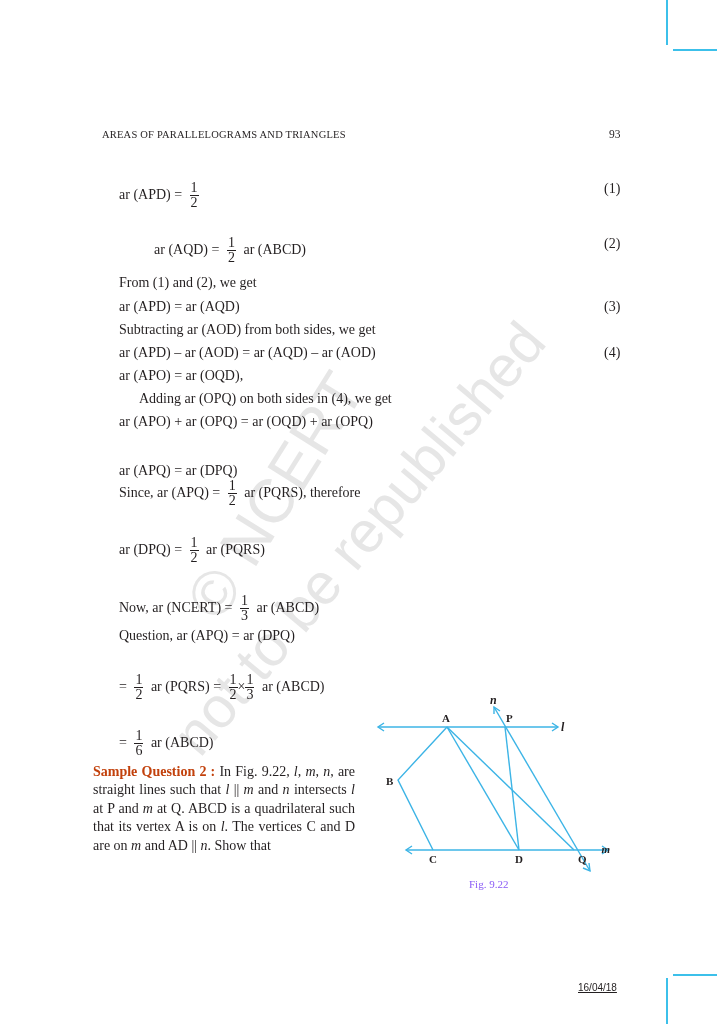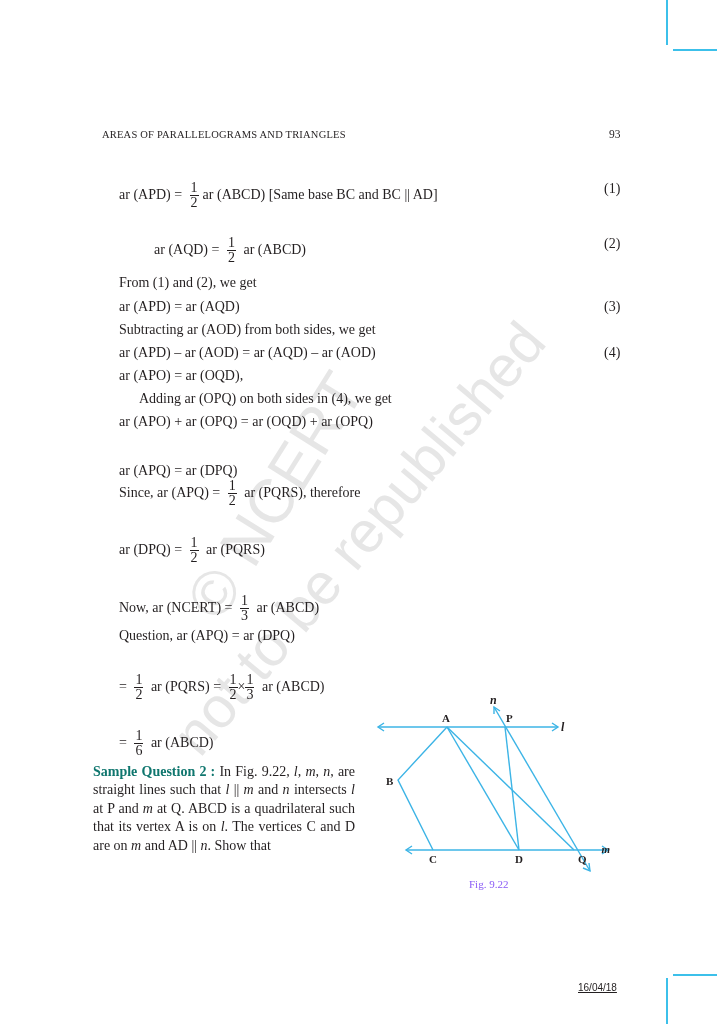--- a/index.html
+++ b/index.html
@@ -8,21 +8,21 @@
   .abs { position:absolute; }
   .crop { position:absolute; background:#3cc0ea; }
   .header { left:93px; top:129px; font-size:10.5px; letter-spacing:0.2px; color:#231f20;margin-left:9px; }
   .pagenum { left:609px; top:128px; font-size:11.5px; }
   .line { position:absolute; left:119px; font-size:14px; white-space:nowrap; line-height:16px; }
   .eqno { position:absolute; left:604px; font-size:14px; line-height:16px; }
   .frac { display:inline-block; vertical-align:middle; text-align:center; margin:0 4px; line-height:14px; }
   .frac .num { display:block; border-bottom:1px solid #231f20; padding:0 1px; font-size:14px; }
   .frac .den { display:block; font-size:14px; }
   .para { position:absolute; left:93px; top:763px; width:262px; font-size:14px; line-height:18.4px; text-align:justify; }
-  .sq-title { color:#0f766e; font-weight:bold;margin-top:12px; }
+  .sq-title { color:#c2410c; font-weight:bold;margin-top:12px; }
   .it { font-style:italic; }
   .fig-caption { left:469px; top:878px; font-size:11px; color:#8b5cf6; font-weight:normal; }
   .footer-date { left:578px; top:982px; font-family:"Liberation Sans", sans-serif; font-size:10px; color:#231f20;text-decoration:underline; }
   .watermark { position:absolute; font-family:"Liberation Sans", sans-serif; color:#e6e6e6;
                transform-origin:left bottom; white-space:nowrap; pointer-events:none; z-index:0; }
   .content { position:relative; z-index:1; }
   svg text { font-family:"Liberation Serif", serif; }
 </style>
 </head>
 <body>
@@ -34,21 +34,21 @@
 
 <div class="watermark" style="left:232px;top:560px;font-size:62px;transform:rotate(-58deg);">© NCERT</div>
 <div class="watermark" style="left:210px;top:700px;font-size:58px;transform:rotate(-50deg);">not to be republished</div>
 
 <div class="content">
 
   <div class="abs header">AREAS OF PARALLELOGRAMS AND TRIANGLES</div>
   <div class="abs pagenum">93</div>
 
   <div class="line" style="top:181px;">
-    <span>ar (APD) = </span><span class="frac"><span class="num">1</span><span class="den">2</span></span><span>ar (ABCD) [Same base BC and BC || AD]</span>
+    <span>ar (APD) = </span><span class="frac"><span class="num">1</span><span class="den">2</span></span>
   </div>
   <div class="eqno" style="top:181px;">(1)</div>
 
   <div class="line" style="top:236px;margin-left:35px;">
     <span>ar (AQD) = </span><span class="frac"><span class="num">1</span><span class="den">2</span></span><span> ar (ABCD)</span>
   </div>
   <div class="eqno" style="top:236px;">(2)</div>
 
   <div class="line" style="top:275px;">From (1) and (2), we get</div>
   <div class="line" style="top:299px;">ar (APD) = ar (AQD)</div>

